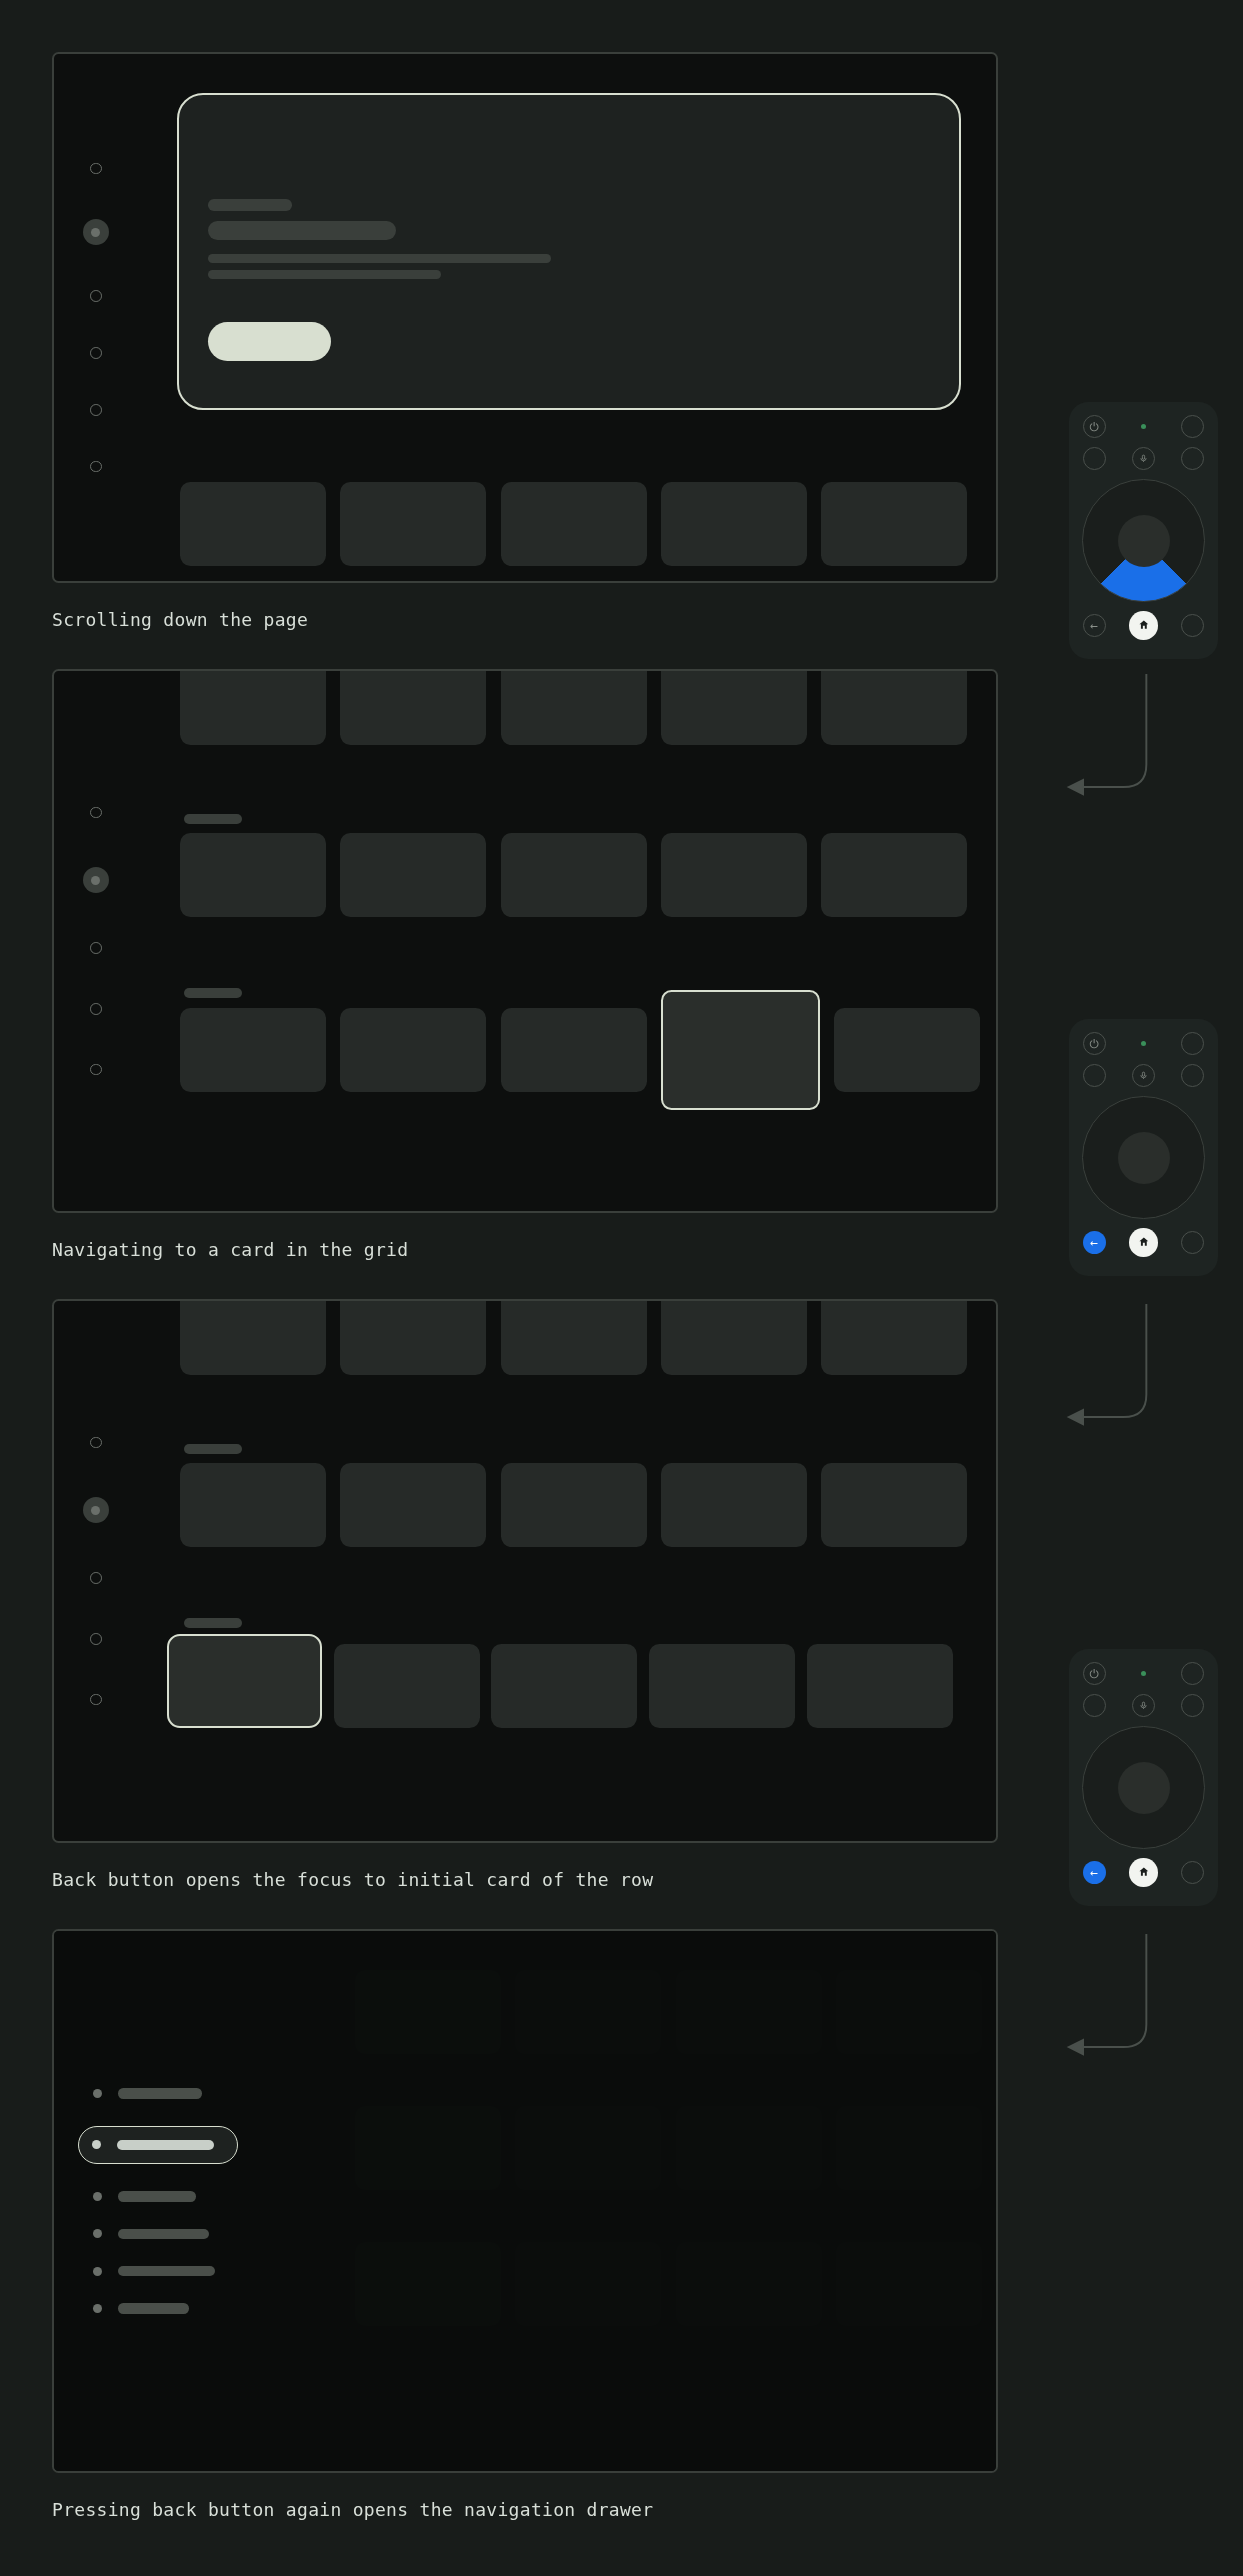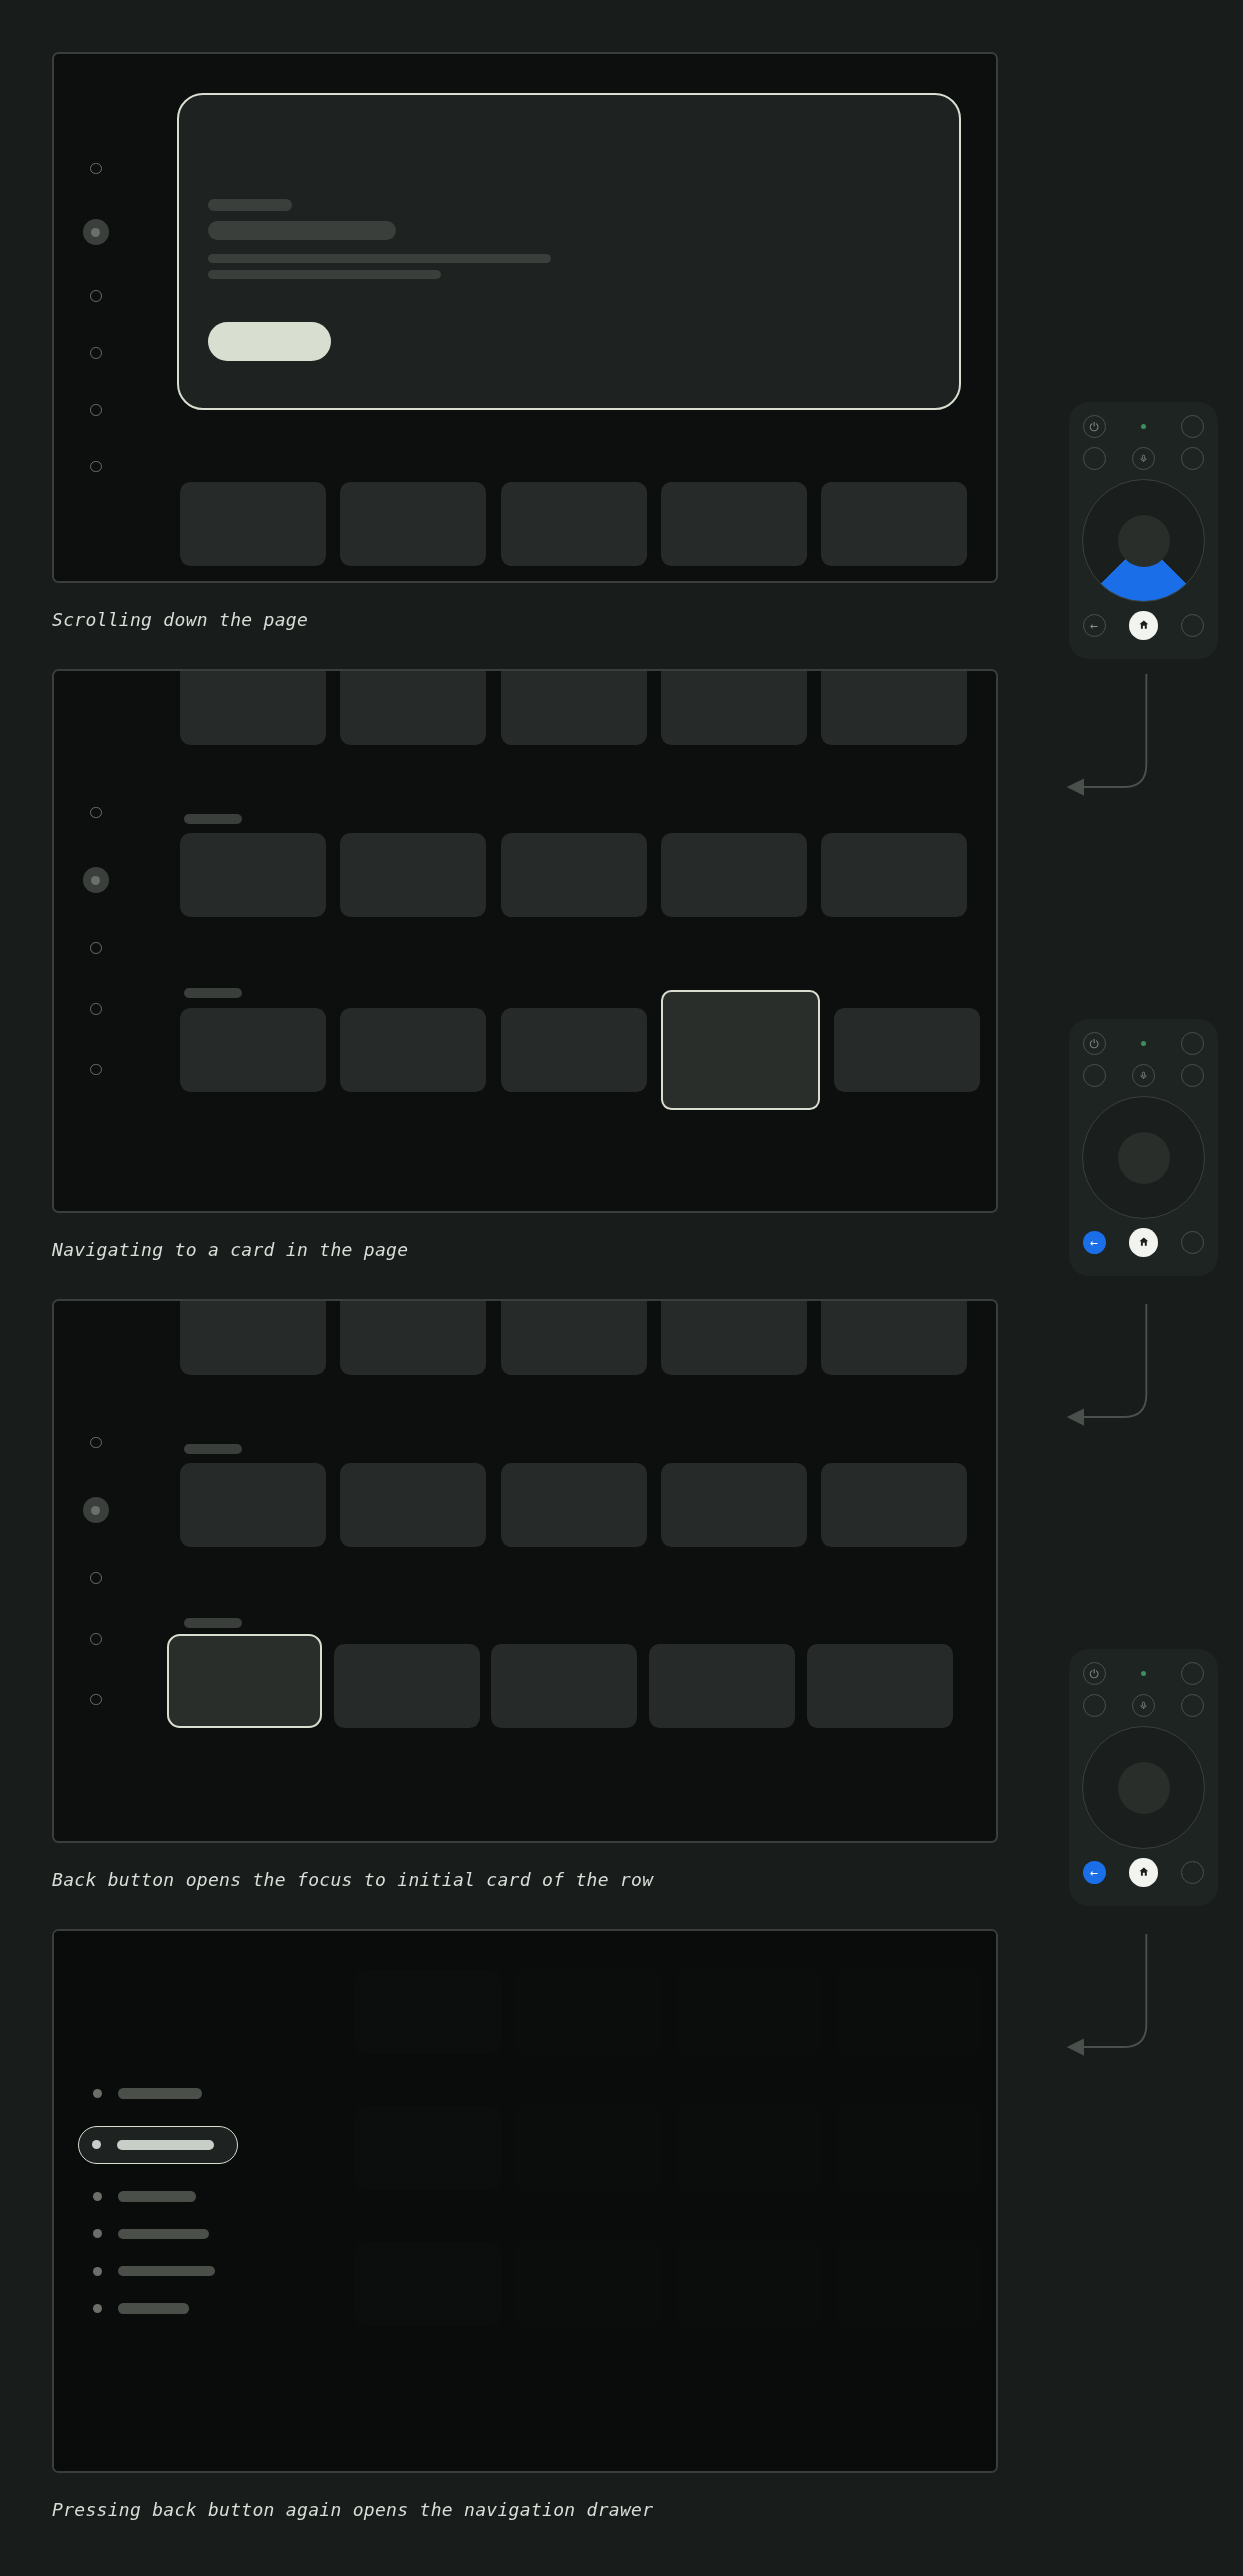--- a/index.html
+++ b/index.html
@@ -10,21 +10,20 @@
     width: 1244px;
     padding: 52px;
   }
   .step { position: relative; margin-bottom: 39px; }
   .caption {
     font-size: 18px;
     color: #D8DFD8;
     margin-top: 26px;
     font-weight: 400;
     letter-spacing: 0.3px;
-    font-style: italic;
   }
   .tv {
     width: 946px;
     height: 531px;
     border: 2.6px solid #3A3F3B;
     border-radius: 6.5px;
     background: #0D0F0E;
     position: relative;
     overflow: hidden;
   }
@@ -281,21 +280,21 @@
     </div>
     <svg class="flow" viewBox="0 0 300 150" width="194" height="97">
 
       <line x1="338" y1="0" x2="338" y2="460"></line>
       <polygon class="head" points="338,478 326,452 350,452"></polygon>
 
       <line x1="335" y1="612" x2="1050" y2="612"></line>
       <polygon class="head" points="1068,612 1042,600 1042,624"></polygon>
     </svg>
   </div>
-  <div class="caption">Navigating to a card in the page</div>
+  <div class="caption">Navigating to a card in the grid</div>
 
   <division></division>
   <div class="remote r2">
     <div class="r-row">
       <div class="r-circ">
             <span>⏻</span>
           </div>
       <div class="r-led"></div>
       <div class="r-circ"></div>
     </div>

